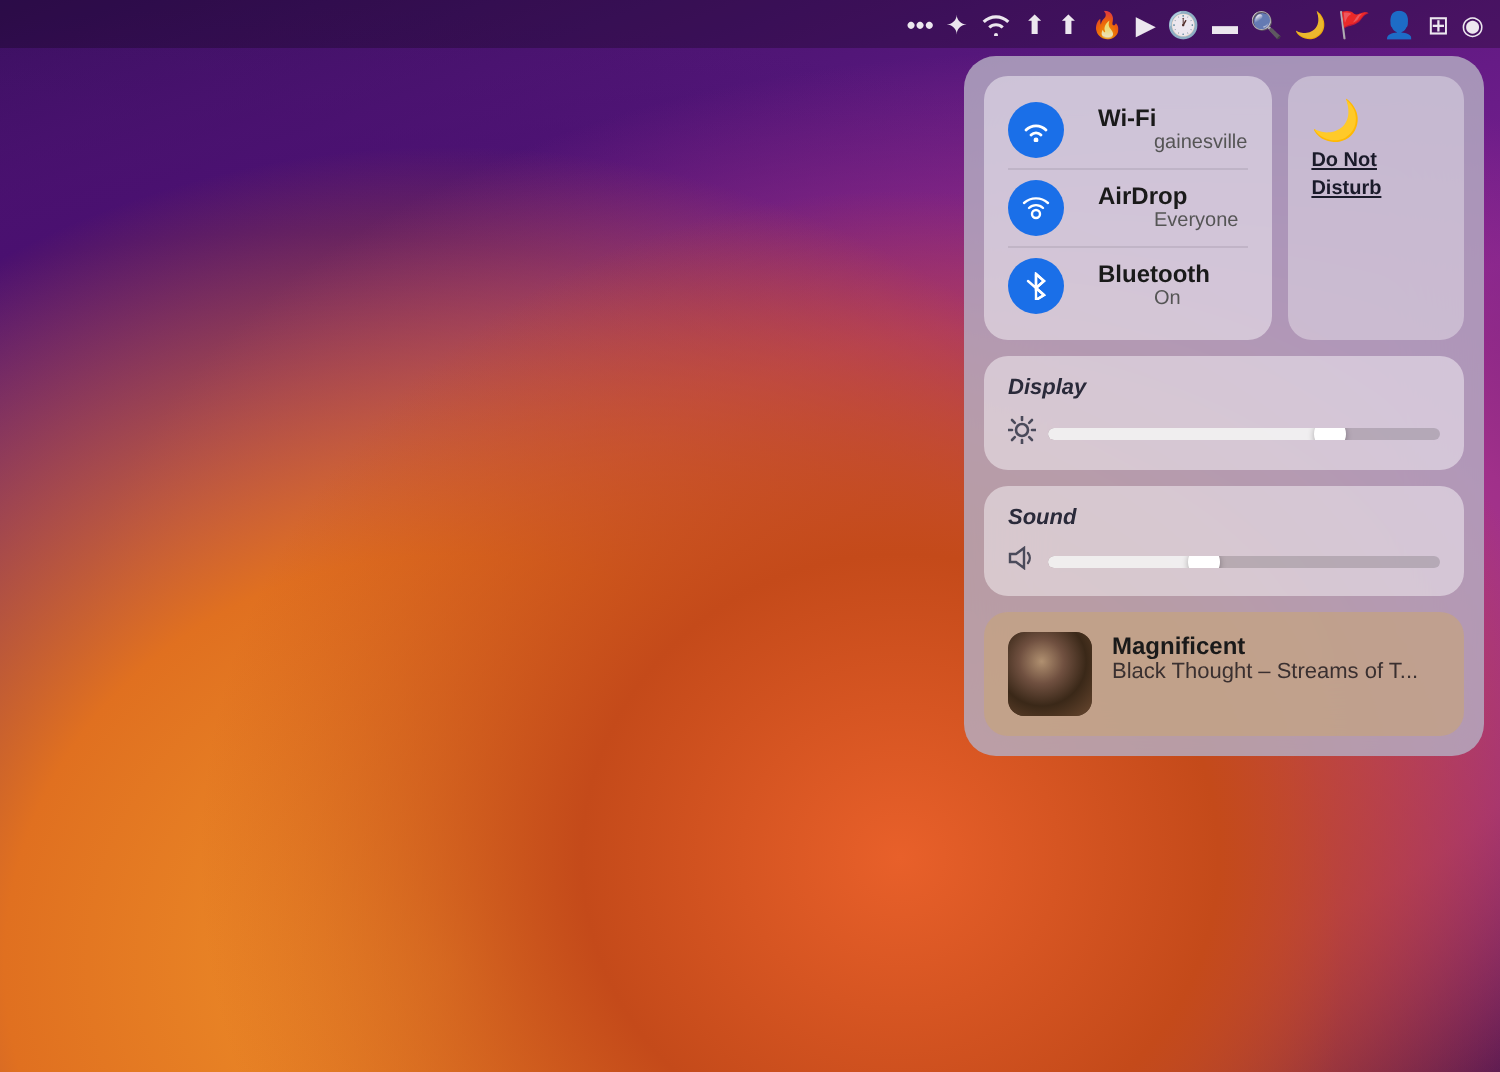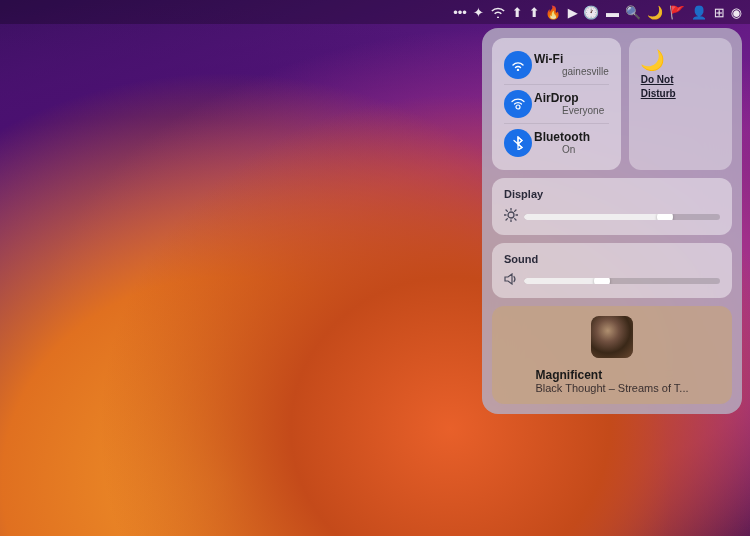--- a/index.html
+++ b/index.html
@@ -78,21 +78,21 @@
       border-radius: 12px;
       padding: 8px 12px;
       display: flex;
       flex-direction: column;
       gap: 0;
     }
 
     .network-row {
       display: flex;
       align-items: center;
-      gap: 2px;
+      gap: 17px;
       padding: 5px 0;
       cursor: pointer;
     }
 
     .network-row:not(:last-child) {
       border-bottom: 1px solid rgba(0,0,0,0.08);
     }
 
     .net-icon {
       width: 28px;
@@ -184,20 +184,21 @@
       background: rgba(255,255,255,0.45);
       border-radius: 12px;
       padding: 10px 12px;
     }
 
     .section-label {
       font-size: 11px;
       font-weight: 600;
       color: #2a2a3a;
       margin-bottom: 8px;
+      font-style: italic;
     }
 
     .slider-container {
       display: flex;
       align-items: center;
       gap: 6px;
     }
 
     .slider-icon {
       font-size: 13px;
@@ -230,24 +231,22 @@
       background: white;
       border-radius: 50%;
       box-shadow: 0 1px 3px rgba(0,0,0,0.3);
     }
 
     .now-playing-tile {
       background: rgba(200, 165, 120, 0.6);
       border-radius: 12px;
       padding: 10px 12px;
       display: flex;
-      align-items: center;
       gap: 10px;
       cursor: pointer;
-      flex-direction: column;
     }
 
     .album-art {
       width: 42px;
       height: 42px;
       border-radius: 8px;
       background: linear-gradient(135deg, #8a7060 0%, #5a4030 40%, #3a3020 70%, #6a5040 100%);
       flex-shrink: 0;
       display: flex;
       align-items: center;

